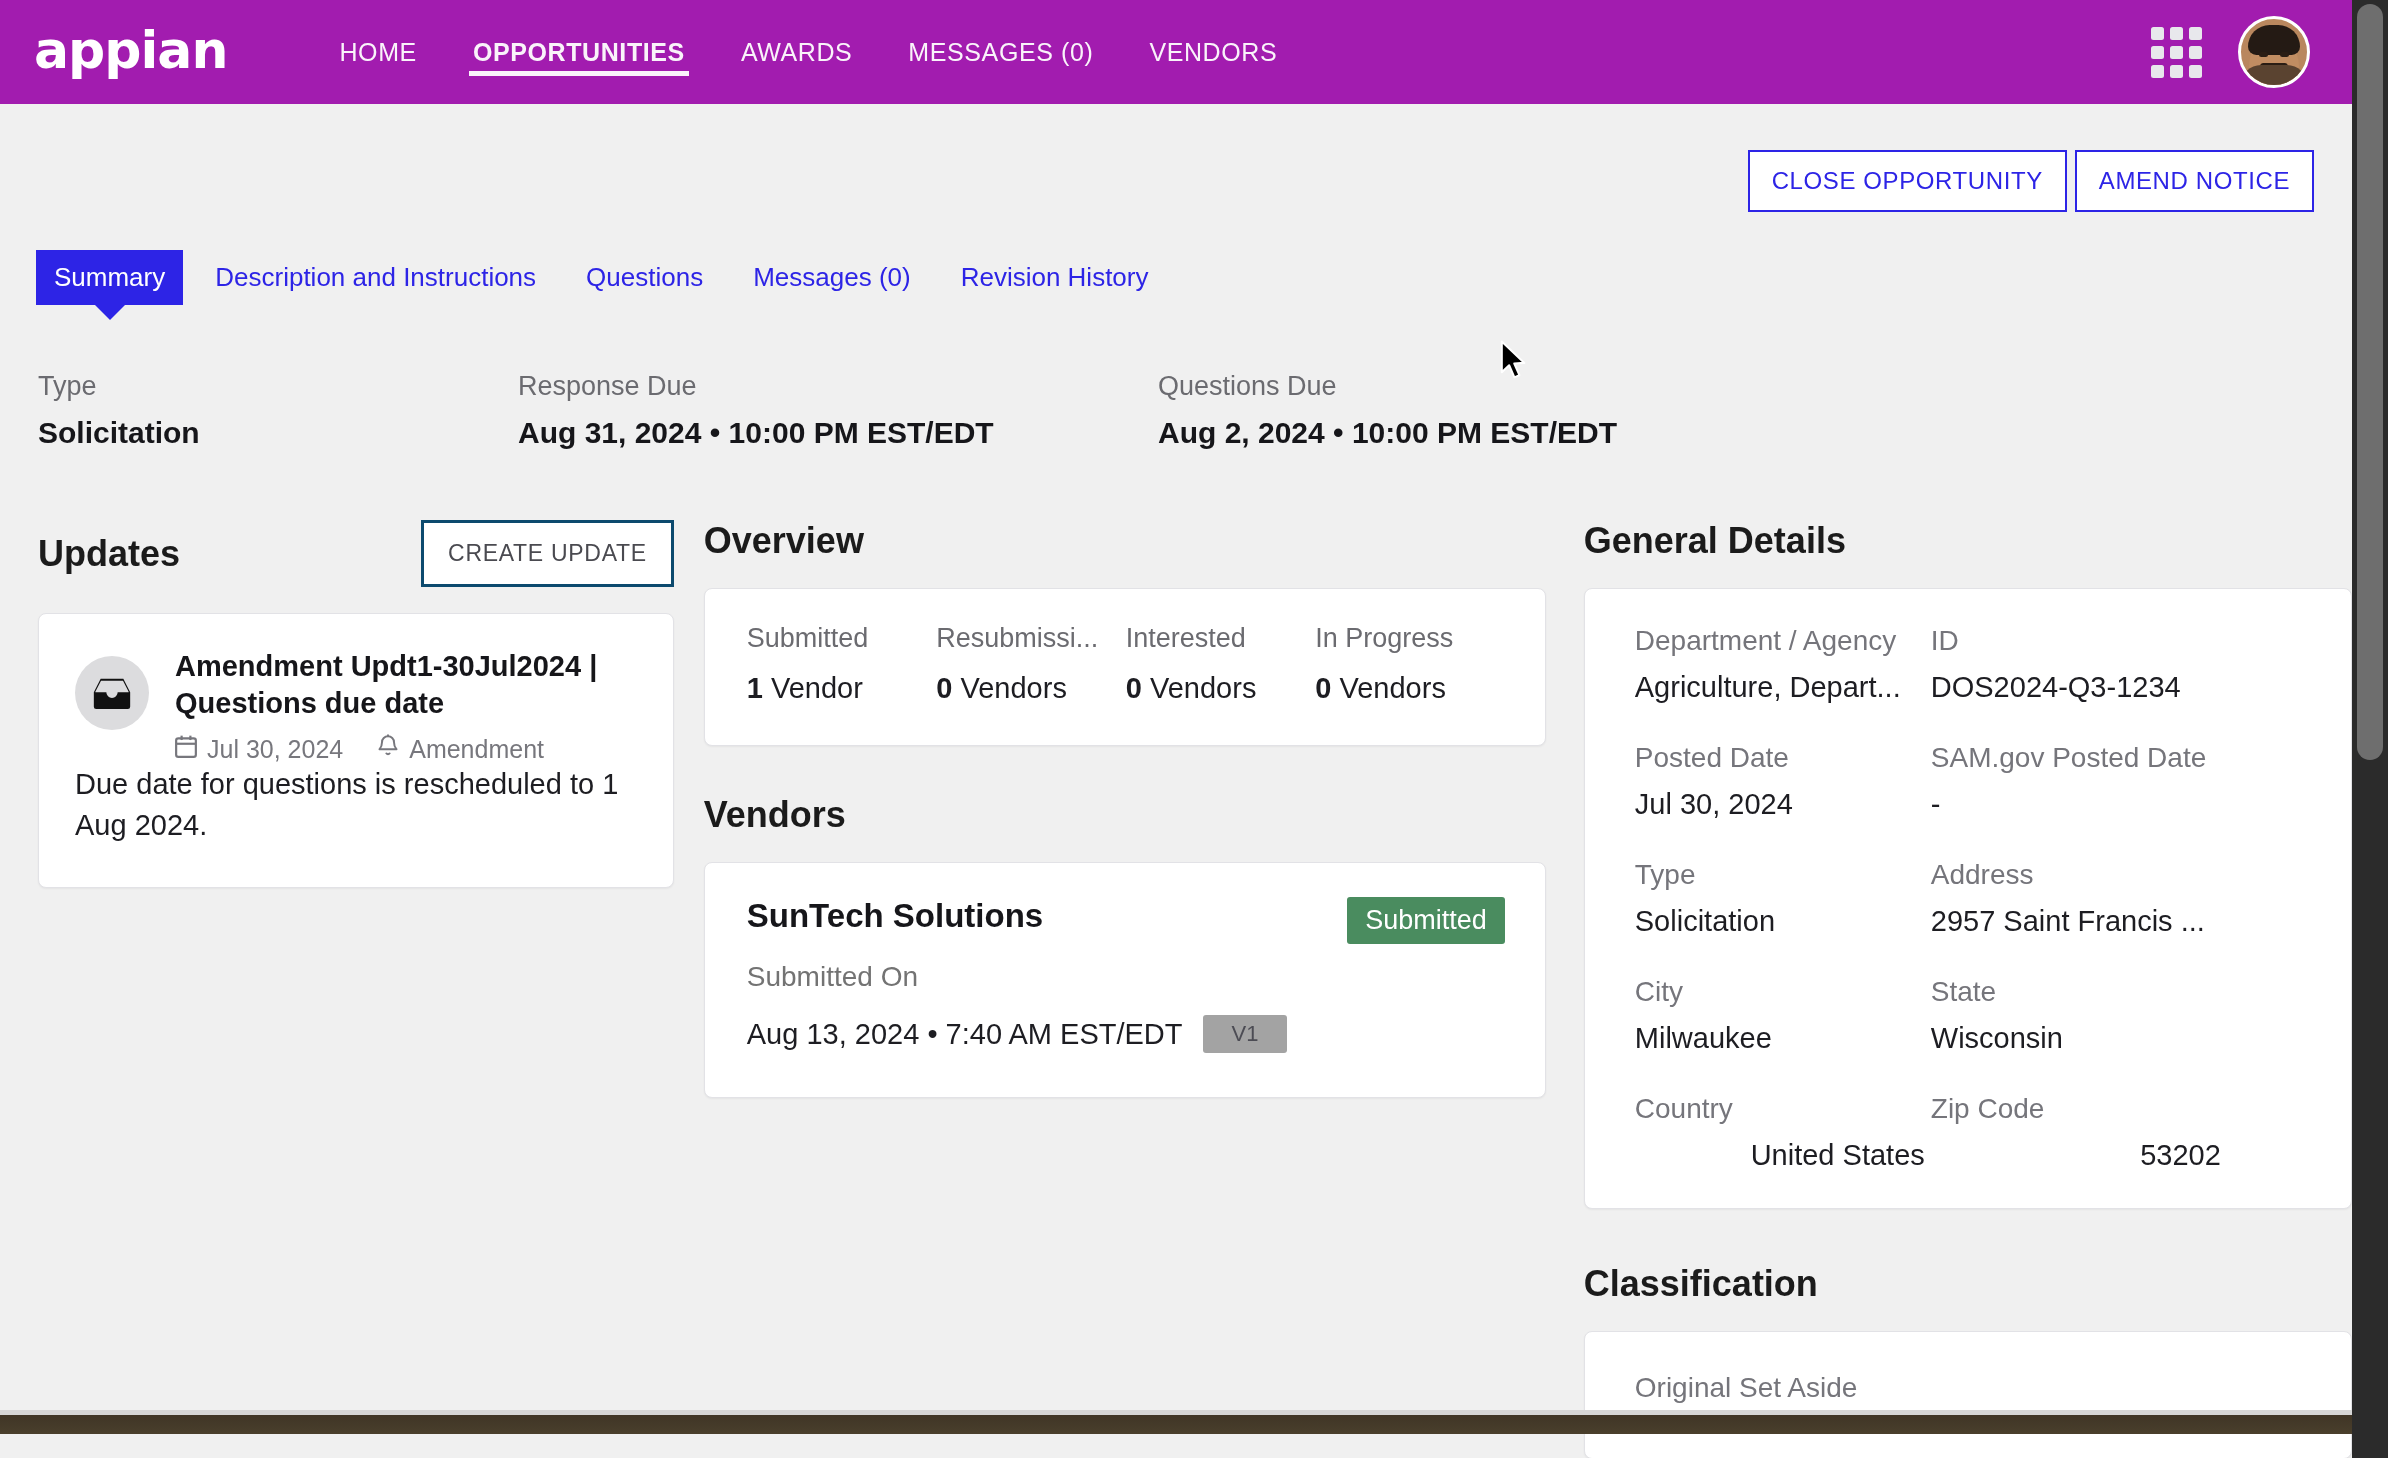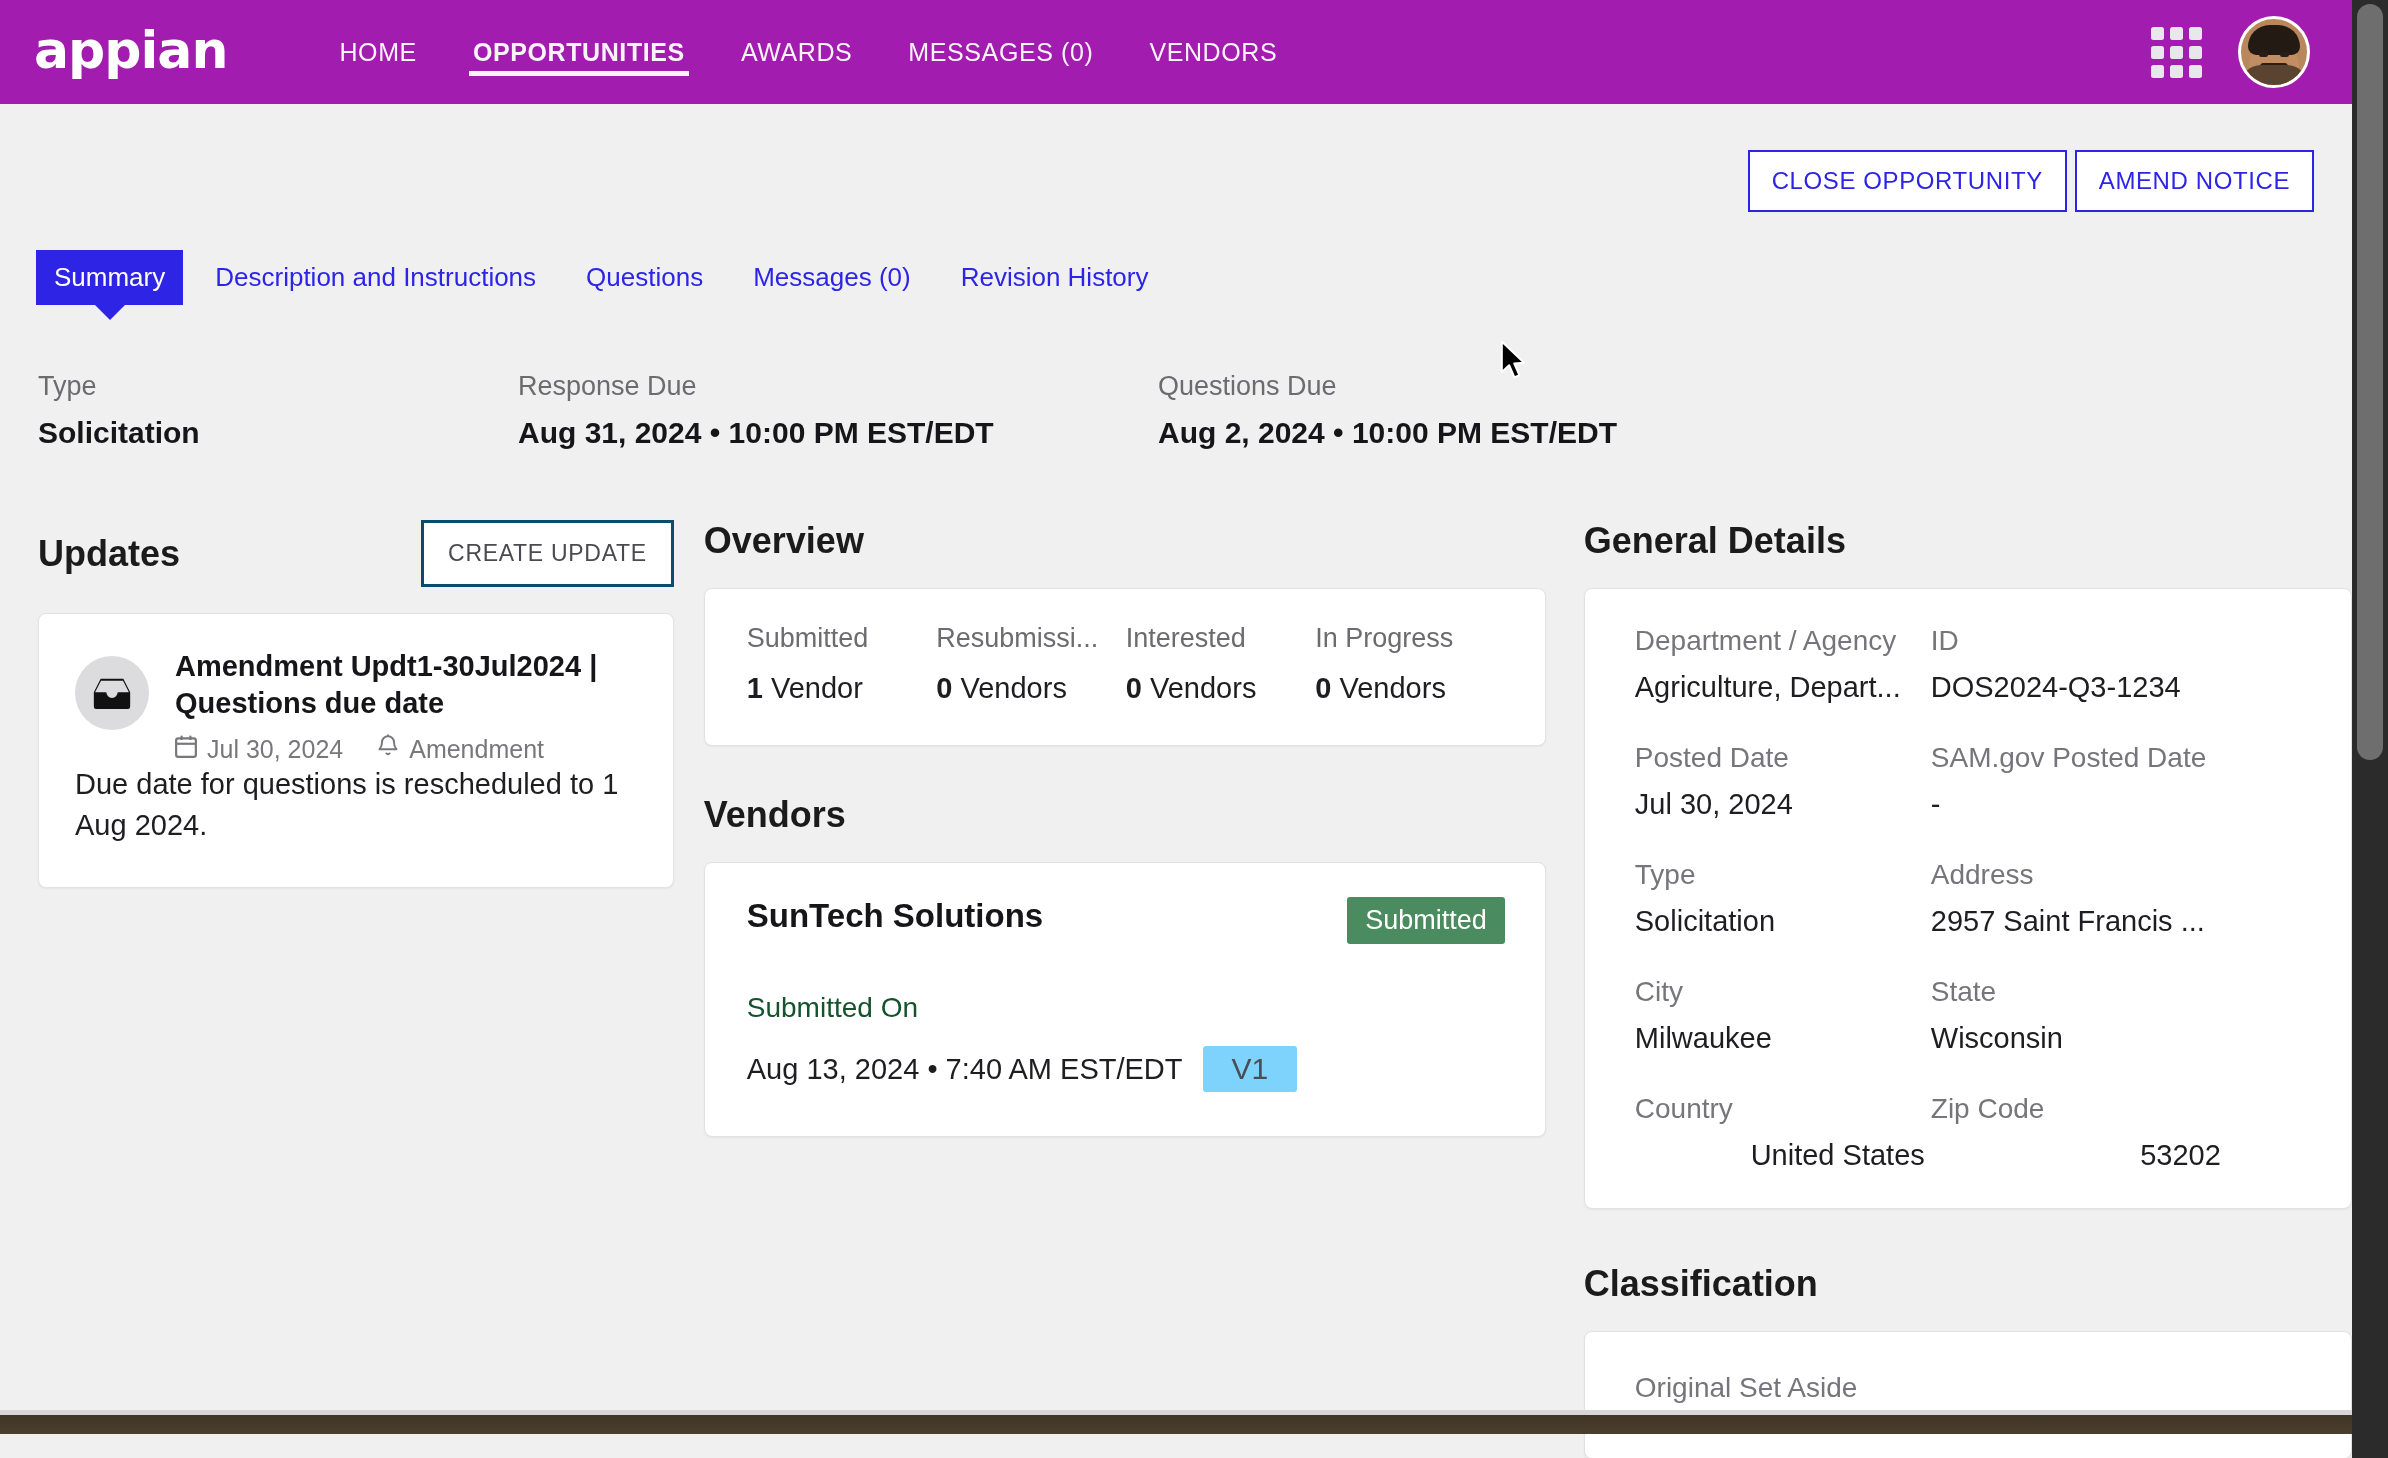--- a/index.html
+++ b/index.html
@@ -190,26 +190,26 @@
   .ven-top { display: flex; align-items: flex-start; }
   .ven-name { font-size: 33px; font-weight: 700; color: #16161a; }
   .badge-submitted {
     margin-left: auto;
     background: #4a8c5f;
     color: #ffffff;
     font-size: 27px;
     padding: 8px 18px;
     border-radius: 3px;
   }
-  .ven-sublabel { font-size: 28px; color: #14532d; margin-top: 48px; }
+  .ven-sublabel { font-size: 28px; color: #737373; margin-top: 17px; }
   .ven-date-row { display: flex; align-items: center; gap: 20px; margin-top: 22px; }
   .ven-date { font-size: 29px; color: #1d1d22; }
   .chip-v1 {
-    background: #7dd3fc; color: #4c4c54;
-    font-size: 30px; padding: 6px 29px; border-radius: 3px;
+    background: #a3a3a3; color: #4c4c54;
+    font-size: 22px; padding: 6px 29px; border-radius: 3px;
   }
 
   
   .gd-card { padding: 36px 42px 36px 50px; }
   .gd-grid { display: grid; grid-template-columns: 296px 1fr; row-gap: 0; }
   .gd-label { font-size: 28px; color: #75757b; padding-bottom: 14px; }
   .gd-value {
     font-size: 29px; color: #1d1d22; padding-bottom: 38px;
     white-space: nowrap; overflow: hidden; text-overflow: ellipsis;
     max-width: 290px;

